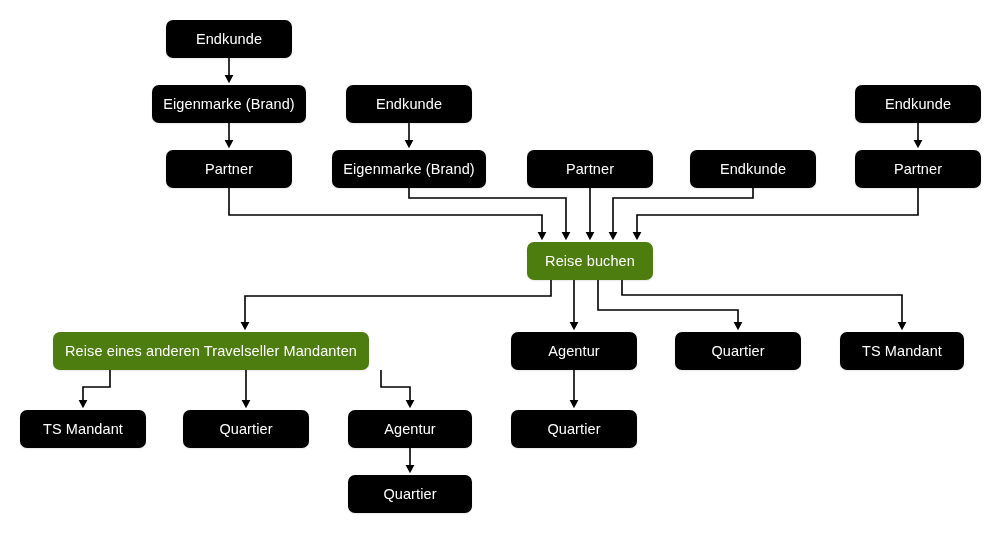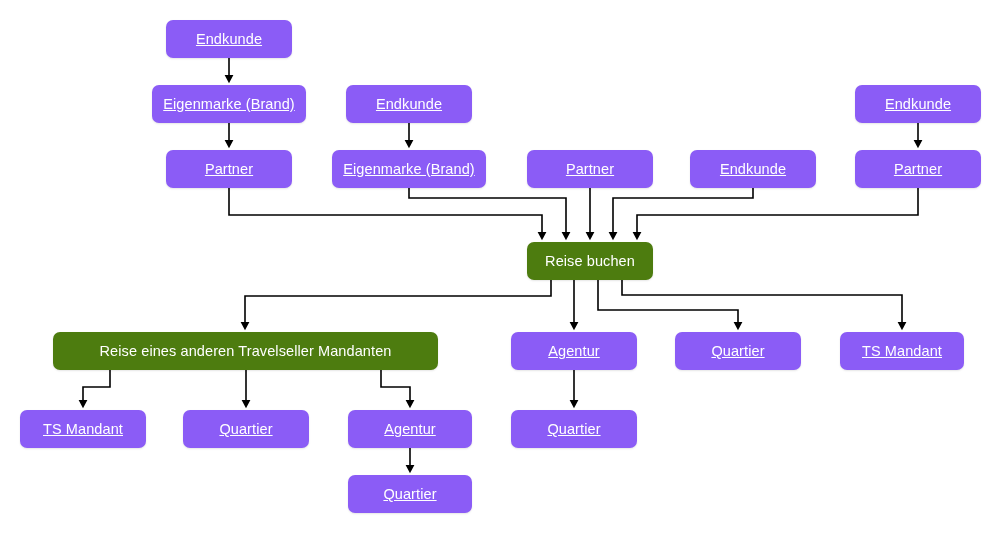--- a/index.html
+++ b/index.html
@@ -34,21 +34,21 @@
     align-items: center;
     justify-content: center;
     color: #ffffff;
     font-size: 14.5px;
     line-height: 1;
     letter-spacing: 0.1px;
     white-space: nowrap;
     box-shadow: 0 1px 2px rgba(0,0,0,0.10);
     z-index: 2;
   }
-  .node.light { background: #8b5cf6; text-decoration: underline; }
+  .node.light { background: #000000; }
   .node.dark  { background: #4d7c0f; }
   .node-label {
     pointer-events: none;
     user-select: none;
   }
 </style>
 </head>
 <body>
 
 <div id="diagram-root">
@@ -103,21 +103,21 @@
       </div>
       <div class="node light" style="left: 855px; top: 85px; width: 126px; height: 38px;">
         <span class="node-label">Endkunde</span>
       </div>
       <div class="node light" style="left: 855px; top: 150px; width: 126px; height: 38px;">
         <span class="node-label">Partner</span>
       </div>
       <div class="node dark" style="left: 527px; top: 242px; width: 126px; height: 38px;">
         <span class="node-label">Reise buchen</span>
       </div>
-      <div class="node dark" style="left: 53px; top: 332px; width: 385px; height: 38px;">
+      <div class="node dark" style="left: 53px; top: 332px; width: 316px; height: 38px;">
         <span class="node-label">Reise eines anderen Travelseller Mandanten</span>
       </div>
       <div class="node light" style="left: 511px; top: 332px; width: 126px; height: 38px;">
         <span class="node-label">Agentur</span>
       </div>
       <div class="node light" style="left: 675px; top: 332px; width: 126px; height: 38px;">
         <span class="node-label">Quartier</span>
       </div>
       <div class="node light" style="left: 840px; top: 332px; width: 124px; height: 38px;">
         <span class="node-label">TS Mandant</span>

